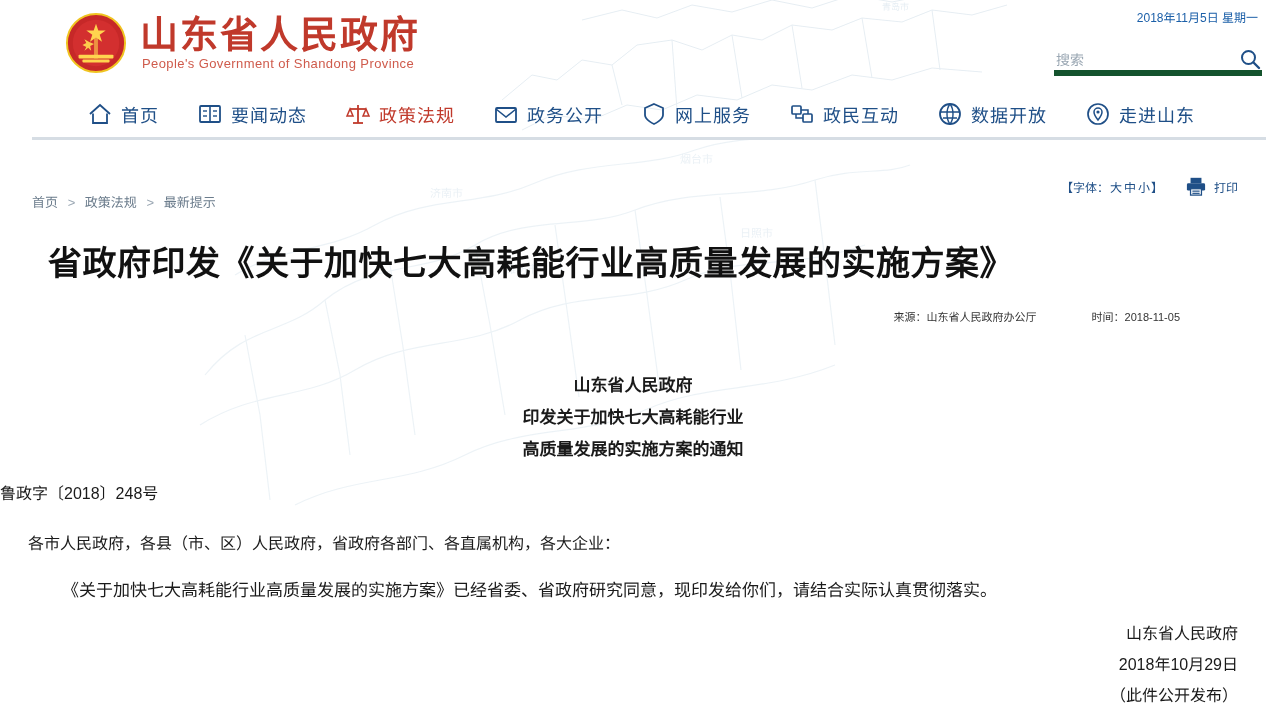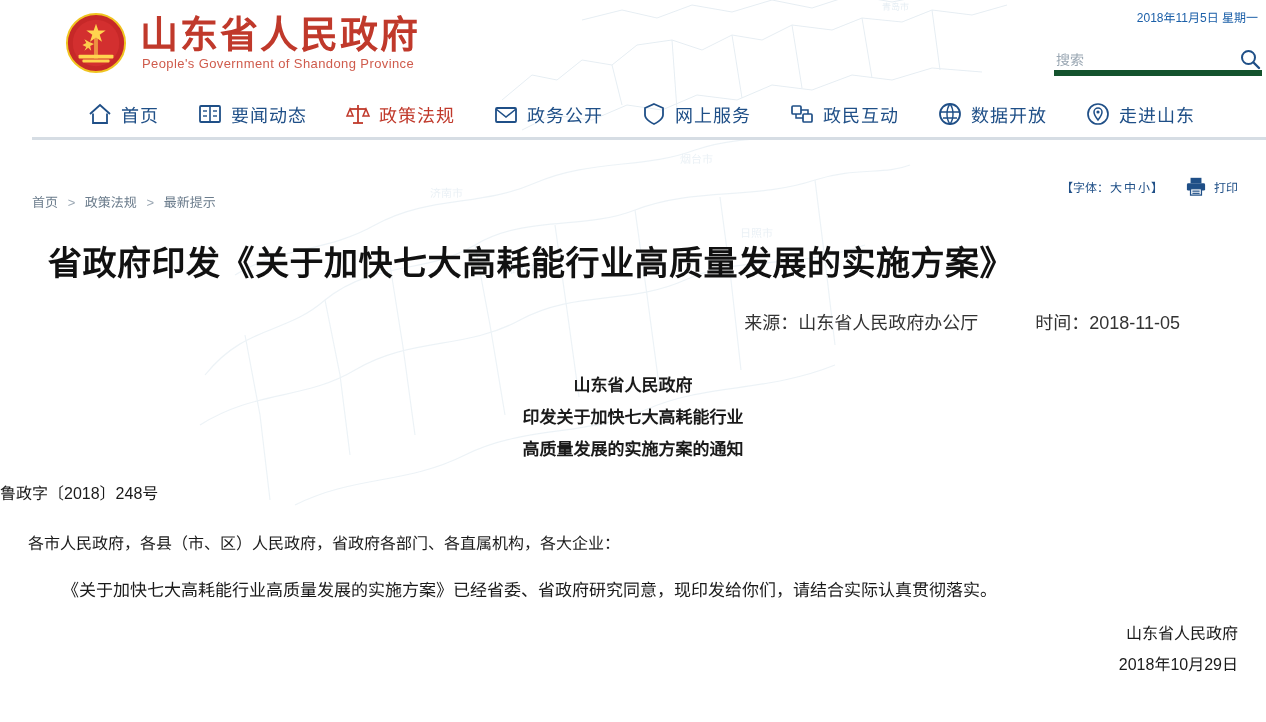--- a/index.html
+++ b/index.html
@@ -169,21 +169,21 @@
     text-align: center;
     font-size: 34px;
     font-weight: bold;
     color: #111111;
     letter-spacing: 0.5px;
   }
 
   .meta {
     position: absolute;
     right: 86px; top: 168px;
-    font-size: 18px;
+    font-size: 11px;
     color: #333333;
   }
   .meta .src { margin-right: 52px; }
 
   .sub-head {
     position: absolute;
     left: 0; top: 230px;
     width: 1266px;
     text-align: center;
   }
@@ -403,16 +403,17 @@
     </div>
 
     <div class="doc-no">鲁政字〔2018〕248号</div>
 
     <div class="body-p1">各市人民政府，各县（市、区）人民政府，省政府各部门、各直属机构，各大企业：</div>
     <div class="body-p2">《关于加快七大高耗能行业高质量发展的实施方案》已经省委、省政府研究同意，现印发给你们，请结合实际认真贯彻落实。</div>
 
     <div class="signature">
       <div>山东省人民政府</div>
       <div>2018年10月29日</div>
+      <div>（此件公开发布）</div>
     </div>
 
   </div>
 </div>
 
 </body></html>

